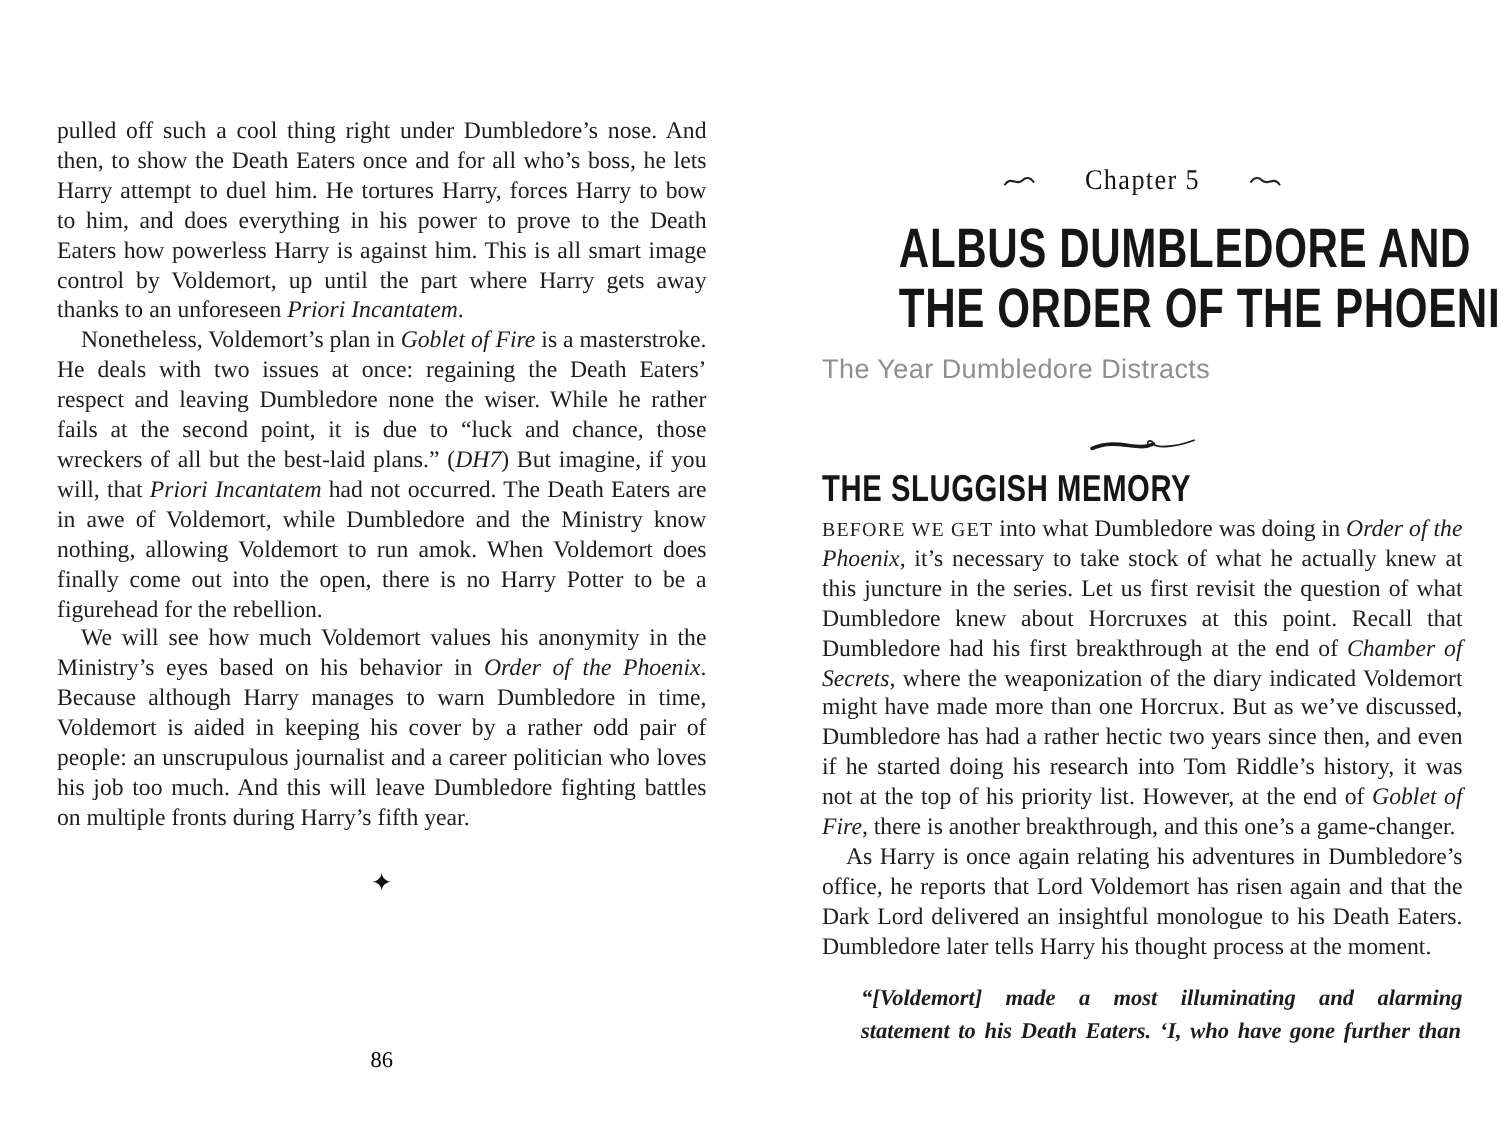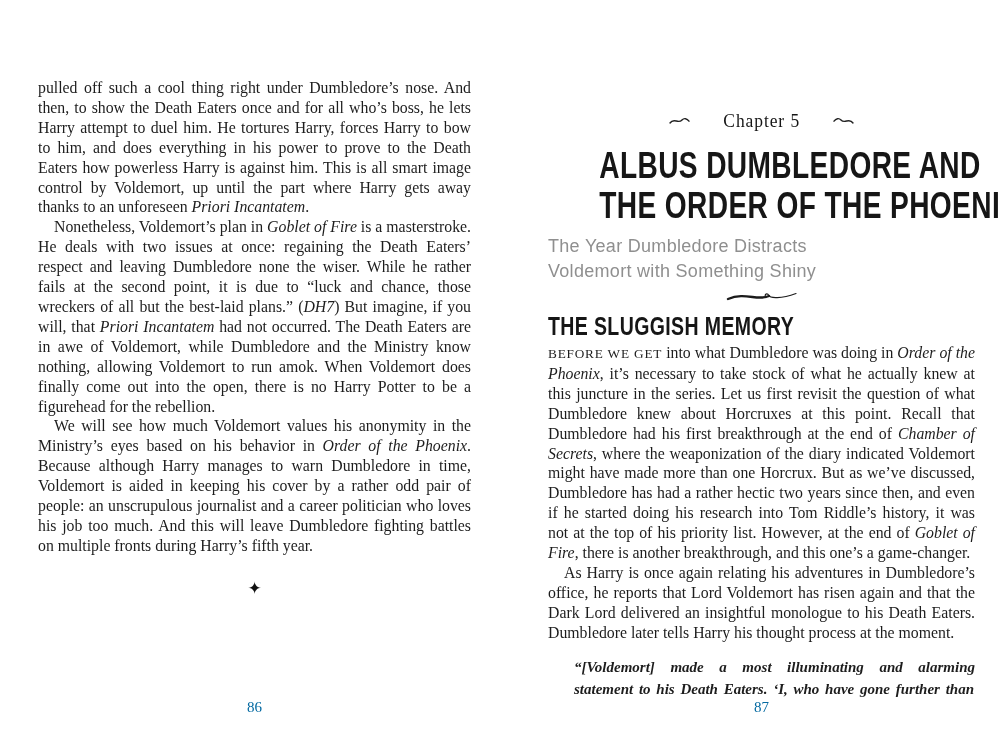--- a/index.html
+++ b/index.html
@@ -21,21 +21,21 @@
   .body-text p{text-align:justify;}
   .body-text p.indent{text-indent:16px;}
   .it{font-style:italic;}
   .b{font-weight:bold;}
   .sc{text-transform:uppercase;font-size:0.84em;letter-spacing:0.8px;}
 
   .star-ornament{position:absolute;top:578px;left:0;right:0;text-align:center;
     font-size:17px;color:#111;}
 
   .pagenum{position:absolute;top:699px;left:0;right:0;text-align:center;
-    font-size:15px;color:#0369a1;}
+    font-size:15px;color:#000000;}
 
   .chapter-row{position:absolute;top:110px;left:0;right:0;display:flex;
     align-items:center;justify-content:center;gap:28px;}
   .chapter-label{font-family:"Liberation Serif",serif;font-size:19px;color:var(--heading);
     letter-spacing:1px;display:inline-block;transform:scaleX(0.92);}
   .flourish{display:inline-block;line-height:0;}
   .flourish.mirror{transform:scaleX(-1);}
 
   .chapter-title{position:absolute;top:146px;left:0;right:0;text-align:center;
     font-family:"Liberation Sans",sans-serif;font-weight:700;font-size:37px;
@@ -89,32 +89,30 @@
     </span>
   </div>
 
   <h1 class="chapter-title">
     <span>ALBUS DUMBLEDORE AND</span>
     <span>THE ORDER OF THE PHOENIX</span>
   </h1>
 
   <div class="subtitle">
     <span>The Year Dumbledore Distracts</span>
-    <span>Voldemort with Something Shiny</span>
   </div>
 
   <div class="swash">
     <svg width="78" height="18" viewBox="0 0 78 18">
       <path d="M5 11 C22 3.5, 35 13.5, 46 8" fill="none" stroke="#1b1b1b" stroke-width="2.4" stroke-linecap="round"></path>
       <path d="M43 9.5 C40.5 5.8, 44.5 4.8, 45.8 7.6 C47 10.4, 58 11, 73 5.5" fill="none" stroke="#1b1b1b" stroke-width="1.2" stroke-linecap="round"></path>
     </svg>
   </div>
 
   <h2 class="section-heading">THE SLUGGISH MEMORY</h2>
 
   <div class="body-text" id="right-paras">
       <p><span class="sc">Before we get</span><span> into what Dumbledore was doing in </span><span class="it">Order of the Phoenix</span><span>, it’s necessary to take stock of what he actually knew at this juncture in the series. Let us first revisit the question of what Dumbledore knew about Horcruxes at this point. Recall that Dumbledore had his first breakthrough at the end of </span><span class="it">Chamber of Secrets</span><span>, where the weaponization of the diary indicated Voldemort might have made more than one Horcrux. But as we’ve discussed, Dumbledore has had a rather hectic two years since then, and even if he started doing his research into Tom Riddle’s history, it was not at the top of his priority list. However, at the end of </span><span class="it">Goblet of Fire</span><span>, there is another breakthrough, and this one’s a game-changer.</span></p>
       <p class="indent"><span>As Harry is once again relating his adventures in Dumbledore’s office, he reports that Lord Voldemort has risen again and that the Dark Lord delivered an insightful monologue to his Death Eaters. Dumbledore later tells Harry his thought process at the moment.</span></p>
       <p class="quote"><span class="it b">“[Voldemort] made a most illuminating and alarming statement to his Death Eaters. ‘I, who have gone further than</span></p>
     </div>
 
-  <div class="pagenum">87</div>
 </section>
 
 </body></html>

